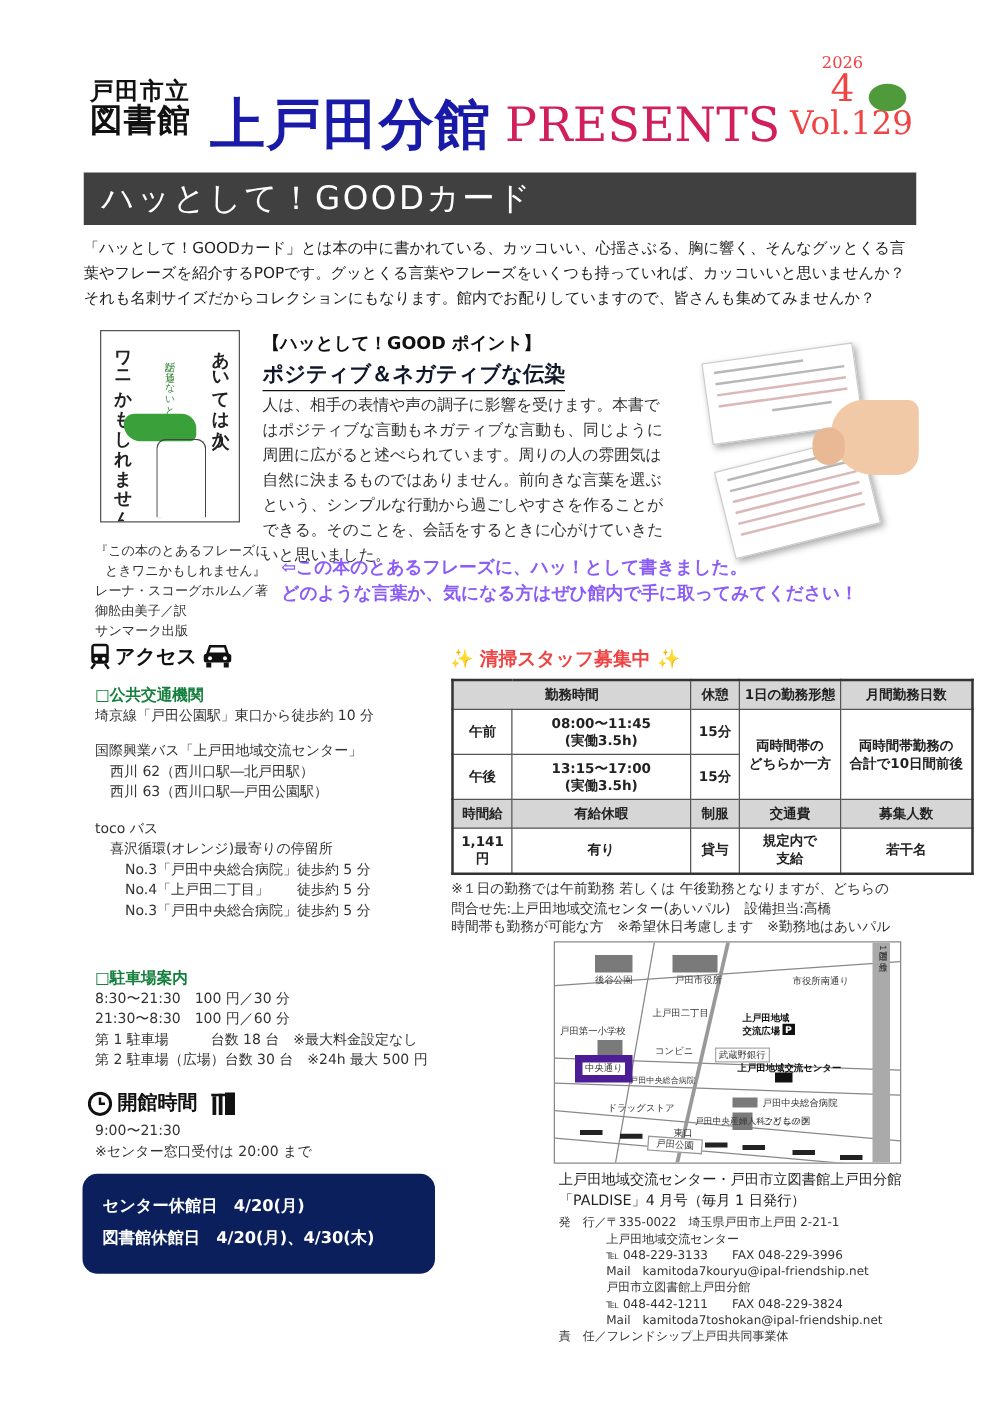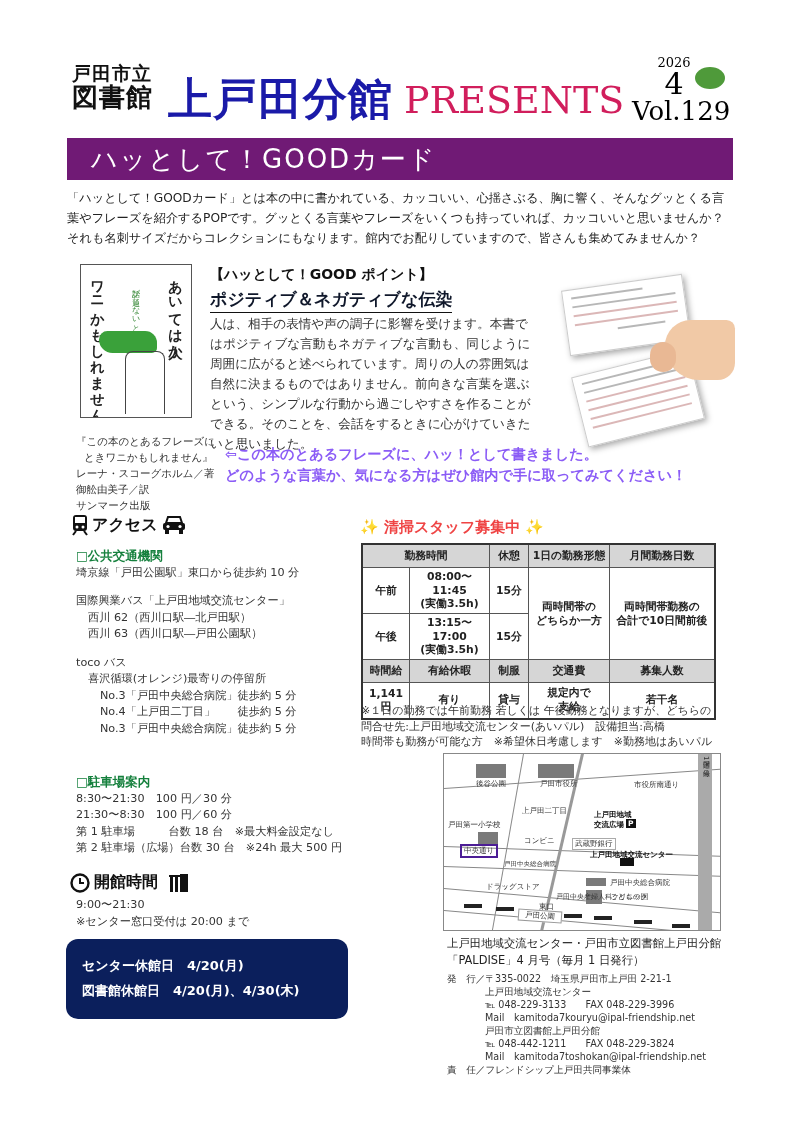--- a/index.html
+++ b/index.html
@@ -6,29 +6,29 @@
   body { width:800px; height:1132px; position:relative; overflow:hidden;
          font-family:"DejaVu Sans", sans-serif; color:#222; }
   .abs { position:absolute; }
 
   
   .brand-small { left:72px; top:64px; font-weight:bold; color:#111; line-height:1.05; }
   .brand-small .l1 { font-size:19px; letter-spacing:1px; }
   .brand-small .l2 { font-size:26px; letter-spacing:1px; }
   .brand-main { left:168px; top:70px; font-size:44px; font-weight:bold; color:#1a1aa8; letter-spacing:1px; }
   .presents { left:404px; top:78px; font-family:"DejaVu Serif", serif; font-size:38px; color:#d11e5c; letter-spacing:0px; }
-  .issue { left:632px; top:56px; width:84px; text-align:center; font-family:"DejaVu Serif", serif; color:#000000; }
+  .issue { left:632px; top:44px; width:84px; text-align:center; font-family:"DejaVu Serif", serif; color:#ef4444; }
   .issue .year { font-size:13px; line-height:14px; }
   .issue .month { font-size:30px; line-height:28px; font-weight:normal; }
   .issue .vol { font-size:26px; line-height:26px; }
   .logo-badge { left:695px; top:67px; width:30px; height:22px; border-radius:50%; background:#4f9a3a; }
 
   
-  .banner { left:67px; top:138px; width:666px; height:42px; background:#701a75; color:#fff;
-            font-size:26px; line-height:42px; padding-left:24px; box-sizing:border-box; letter-spacing:2px; }
+  .banner { left:67px; top:138px; width:666px; height:42px; background:#404040; color:#fff;
+            font-size:26px; line-height:42px; padding-left:14px; box-sizing:border-box; letter-spacing:2px; }
   .intro { left:67px; top:188px; width:666px; font-size:12.2px; line-height:20px; color:#222; text-indent:0; }
 
   
   .book-cover { left:80px; top:264px; width:110px; height:152px; border:1px solid #555; background:#fff; overflow:hidden; }
   .book-title-v { font-weight:bold; font-size:15px; color:#222; writing-mode:vertical-rl; position:absolute; }
   .croc { position:absolute; left:18px; top:66px; width:58px; height:22px; background:#3aa13a; border-radius:10px 14px 6px 16px; }
   .book-meta { left:76px; top:433px; font-size:10.5px; line-height:16px; color:#333; }
   .point-head { left:210px; top:266px; font-size:14px; font-weight:bold; color:#111; }
   .point-sub { left:210px; top:288px; font-size:17px; font-weight:bold; color:#0f172a; border-bottom:1.5px solid #111; padding-bottom:1px; }
   .point-body { left:210px; top:314px; width:330px; font-size:12.6px; line-height:20px; color:#333; }
@@ -55,21 +55,21 @@
 
   
   .sec-hours { left:70px; top:872px; font-size:16px; font-weight:bold; color:#111; display:flex; align-items:center; gap:4px; }
 
   
   .closed { left:66px; top:939px; width:282px; height:80px; background:#0b1f5c; border-radius:12px; color:#fff; font-weight:bold;
             box-sizing:border-box; padding:14px 16px; font-size:13px; line-height:25px; }
 
   
   .staff-head { left:360px; top:518px; font-size:15px; font-weight:bold; color:#ef4444; }
-  table.staff { position:absolute; left:361px; top:543px; width:355px; border-collapse:collapse; font-size:10.8px; font-weight:bold; color:#222; }
+  table.staff { position:absolute; left:361px; top:543px; width:418px; border-collapse:collapse; font-size:10.8px; font-weight:bold; color:#222; }
   table.staff td { border:1px solid #555; text-align:center; vertical-align:middle; padding:2px 1px; }
   table.staff td.hd { background:#d6d6d6; height:18px; }
   table.staff { border:2px solid #333; }
   .staff-note { left:361px; top:703px; width:370px; font-size:11px; line-height:15.5px; color:#333; }
 
   
   .map { left:443px; top:753px; width:276px; height:176px; border:1px solid #888; background:#fff; overflow:hidden; }
   .map .blk { position:absolute; background:#7a7a7a; }
   .map .road { position:absolute; background:#888; height:1px; transform-origin:0 0; }
   .map .lbl { position:absolute; font-size:7.5px; color:#333; white-space:nowrap; }
@@ -296,21 +296,21 @@
   <div class="lbl" style="left:96px; top:25px;">戸田市役所</div>
   <div class="lbl" style="left:190px; top:26px;">市役所南通り</div>
   <div class="lbl" style="left:257px; top:2px; writing-mode:vertical-rl; font-size:7px;">国道17号線</div>
   <div class="lbl" style="left:78px; top:52px;">上戸田二丁目</div>
   <div class="lbl" style="left:4px; top:66px;">戸田第一小学校</div>
   <div class="lbl b" style="left:150px; top:56px;">上戸田地域</div>
   <div class="lbl b" style="left:150px; top:66px;">交流広場</div>
   <div class="lbl b" style="left:182px; top:65px; background:#111; color:#fff; padding:0 2px;">P</div>
   <div class="lbl" style="left:80px; top:82px;">コンビニ</div>
   <div class="lbl" style="left:128px; top:84px; border:1px solid #aaa; padding:0 2px;">武蔵野銀行</div>
-  <div class="lbl" style="left:16px; top:90px; border:2px solid #4c1d95; padding:0 2px;">中央通り</div>
+  <div class="lbl" style="left:16px; top:90px; border:6px solid #4c1d95; padding:0 2px;">中央通り</div>
   <div class="lbl b" style="left:146px; top:96px;">上戸田地域交流センター</div>
   <div class="lbl" style="left:60px; top:106px; font-size:6.5px;">戸田中央総合病院</div>
   <div class="lbl" style="left:166px; top:124px;">戸田中央総合病院</div>
   <div class="lbl" style="left:166px; top:138px;">こどもの国</div>
   <div class="lbl" style="left:42px; top:128px;">ドラッグストア</div>
   <div class="lbl" style="left:112px; top:138px; font-size:7px;">戸田中央産婦人科クリニック</div>
   <div class="lbl" style="left:95px; top:148px;">東口</div>
   <div class="lbl" style="left:74px; top:156px; border:1px solid #999; padding:0 6px; transform:rotate(4deg); background:#fff;">戸田公園</div>
 </div>
 

